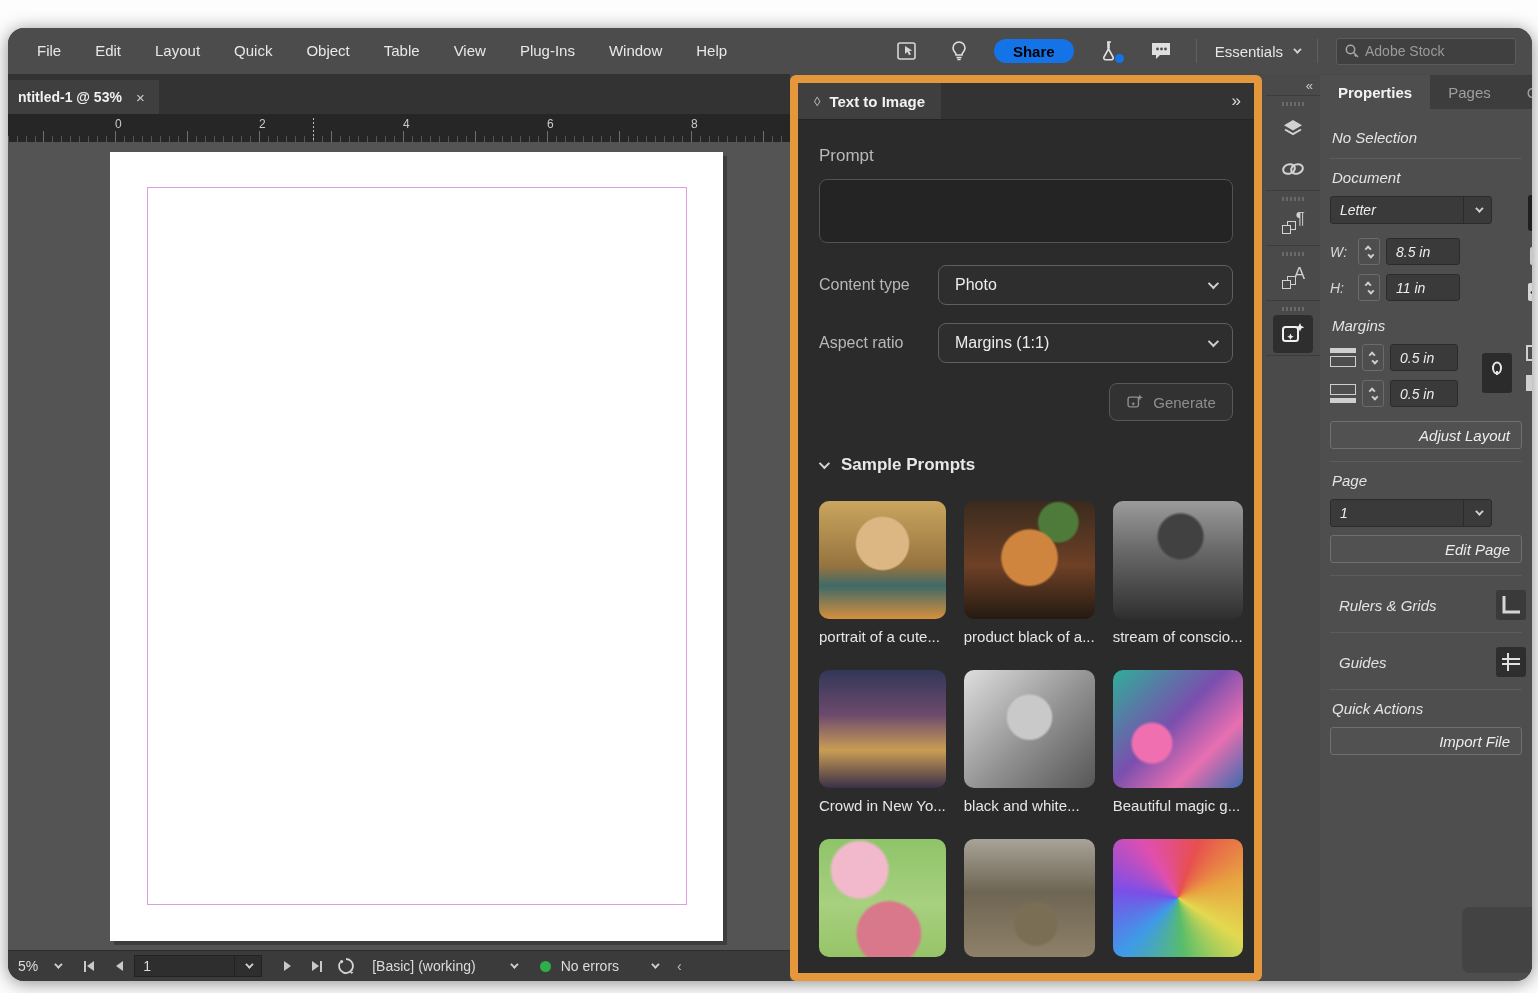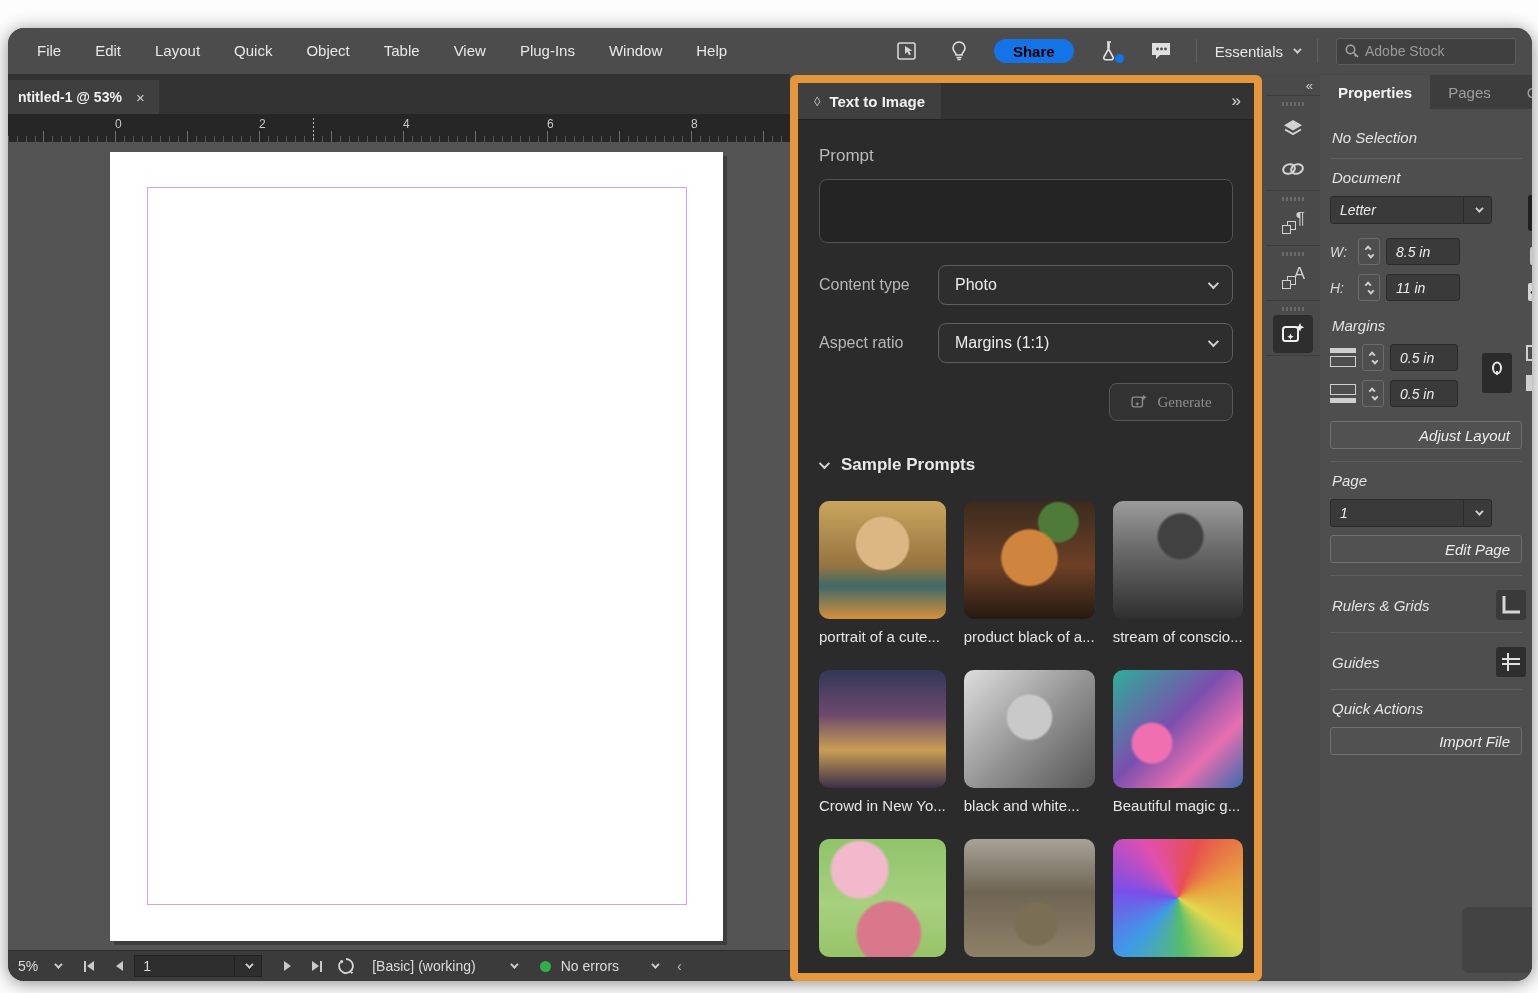--- a/index.html
+++ b/index.html
@@ -90,21 +90,21 @@
   .pselect .cbox { width:28px; height:100%; border-left:1px solid #2b2b2b; display:flex; align-items:center; justify-content:center; }
   .dim-row { display:flex; align-items:center; gap:6px; margin-bottom:9px; }
   .dim-label { width:22px; color:#d8d8d8; }
   .stepper { width:22px; height:27px; border:1px solid #6b6b6b; border-radius:3px; display:flex; flex-direction:column;
              align-items:center; justify-content:center; gap:4px; }
   .stepper .chev { width:5px; height:5px; border-color:#cfcfcf; }
   .pfield { width:74px; height:27px; background:#3a3a3a; border:1px solid #2b2b2b; border-radius:3px;
             display:flex; align-items:center; padding-left:9px; color:#ececec; }
   .pbtn { height:28px; border:1px solid #707070; border-radius:3px; display:flex; align-items:center; justify-content:flex-end;
           padding:0 11px; color:#ececec; font-size:15px; margin-right:10px; background:rgba(255,255,255,0.02); }
-  .row-between { display:flex; align-items:center; justify-content:space-between; margin:14px 10px 4px 2px; }
+  .row-between { display:flex; align-items:center; justify-content:space-between; margin:14px 10px 4px 9px; }
 
   .margin-icon { width:26px; height:19px; position:relative; }
   .margin-icon .bar { position:absolute; left:0; width:26px; height:5px; background:#cfcfcf; }
   .margin-icon .box { position:absolute; left:0; width:26px; height:11px; border:1.5px solid #cfcfcf; }
   .mi-top .bar { top:0; } .mi-top .box { bottom:0; }
   .mi-bot .bar { bottom:0; } .mi-bot .box { top:0; }
   .chain-tile { position:absolute; left:152px; top:36px; width:30px; height:40px; background:#2b2b2b; border-radius:3px;
                 display:flex; align-items:center; justify-content:center; }
   .orient-rail { position:absolute; left:198px; top:0; width:40px; }
   .orient-tile { width:28px; height:36px; background:#1f1f1f; border-radius:3px; display:flex; align-items:center; justify-content:center; margin-bottom:12px; }
@@ -130,21 +130,21 @@
   .prompt-label { color:#b8b8b8; font-size:17px; margin-top:26px; }
   .prompt-area { margin-top:13px; width:100%; height:64px; background:#242424; border:1px solid #525252; border-radius:8px;
                  resize:none; color:#e8e8e8; font-family:"Liberation Sans",sans-serif; outline:none; }
   .frow { display:flex; align-items:center; margin-top:18px; }
   .flabel { width:119px; color:#b8b8b8; font-size:16px; }
   .fselect { flex:1; height:40px; border:1px solid #5f5f5f; border-radius:8px; display:flex; align-items:center;
              padding:0 16px; color:#ececec; font-size:16px; background:#2e2e2e; }
   .fselect .chev { margin-left:auto; border-color:#cfcfcf; }
   .gen-row { display:flex; justify-content:flex-end; margin-top:20px; }
   .gen-btn { width:124px; height:38px; border:1px solid #585858; border-radius:8px; background:#323232; color:#8f8f8f;
-             display:flex; align-items:center; justify-content:center; gap:9px; font-size:15px;font-family:Liberation Serif, serif; }
+             display:flex; align-items:center; justify-content:center; gap:9px; font-size:15px; }
   .samples-hdr { display:flex; align-items:center; gap:14px; margin-top:34px; color:#e8e8e8; font-size:17px; font-weight:600; }
   .samples-hdr .chev { border-color:#d5d5d5; }
   .sample-grid { display:grid; grid-template-columns:repeat(3, 1fr); column-gap:18px; margin-top:26px; }
   .thumb { width:100%; height:118px; border-radius:10px; }
   .cap { margin:9px 0 23px 0; font-size:15px; color:#e6e6e6; white-space:nowrap; overflow:hidden; height:19px; }
 
   
   .th-kitten { background:radial-gradient(circle at 50% 36%, #dcb784 0 26%, rgba(0,0,0,0) 28%),
                linear-gradient(180deg,#caa55f 0%, #96743f 55%, #3f6a68 72%, #d78f3c 100%); }
   .th-burger { background:radial-gradient(circle at 50% 48%, #cf853d 0 30%, rgba(0,0,0,0) 33%),

